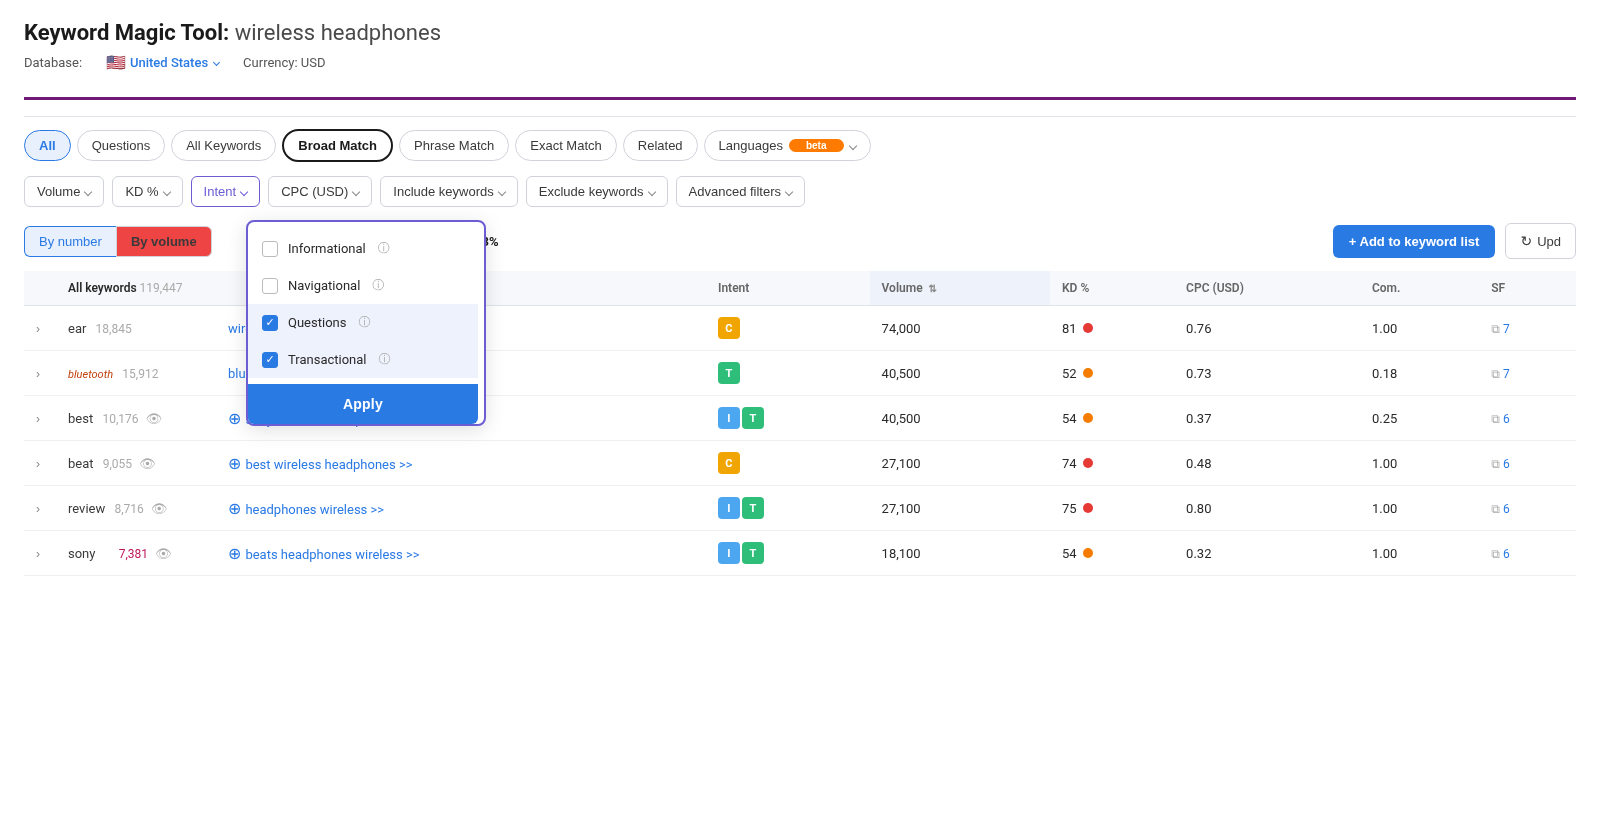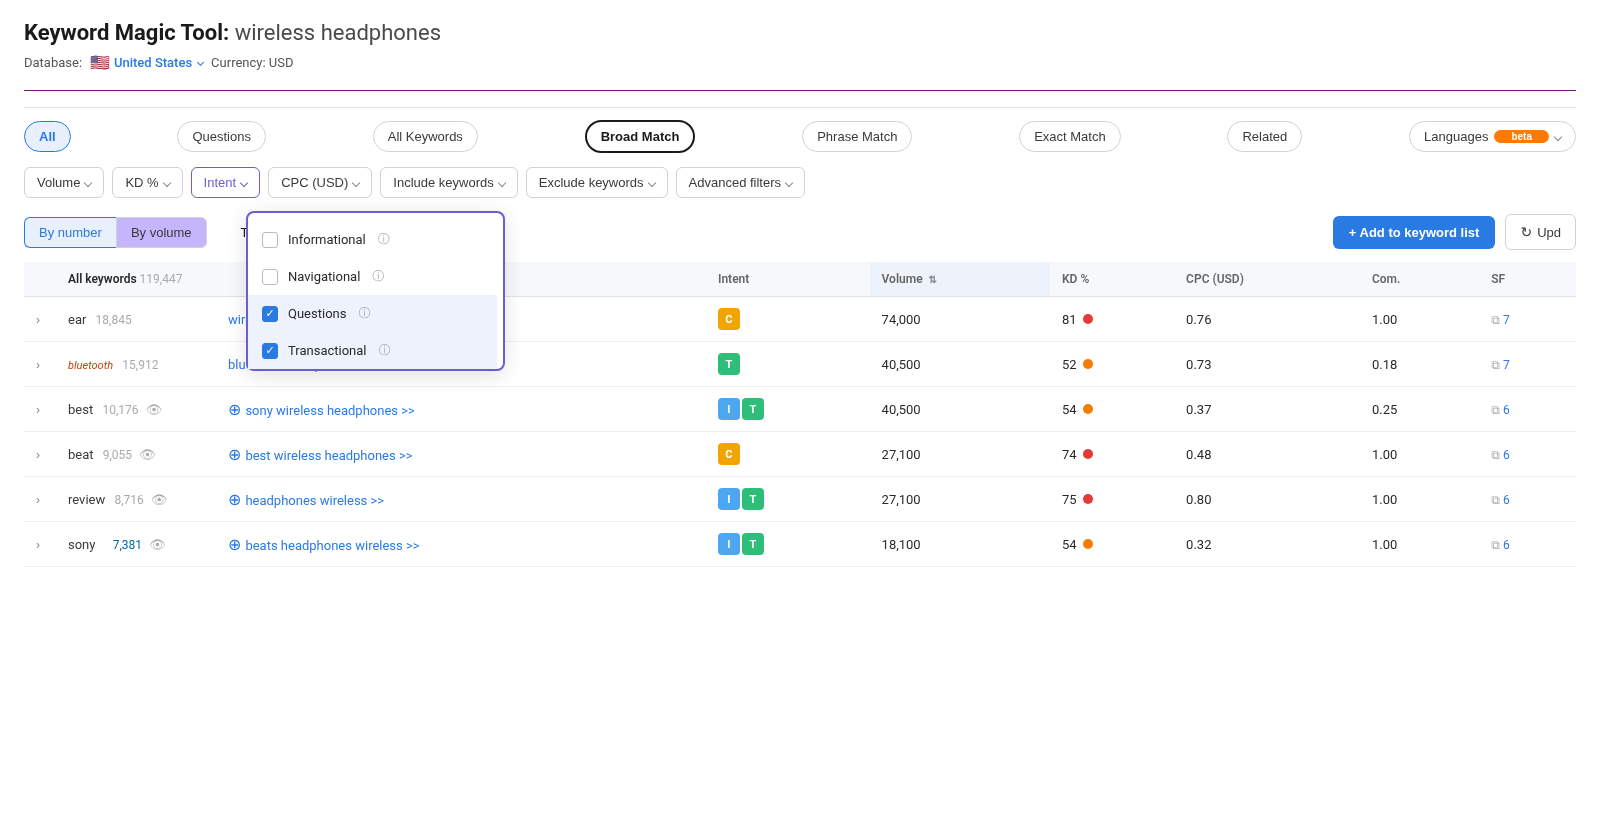--- a/index.html
+++ b/index.html
@@ -25,26 +25,26 @@
       font-weight: 700;
       color: #1a1a1a;
     }
     .title-keyword {
       font-weight: 400;
       color: #4a4a4a;
     }
     .meta-row {
       display: flex;
       align-items: center;
-      gap: 8px;
+      gap: 24px;
       font-size: 13px;
       color: #555;
       margin-bottom: 16px;
-      padding-bottom: 18px;
-      border-bottom: 1px solid #701a75;
+      padding-bottom: 25px;
+      border-bottom: 3px solid #701a75;
     }
     .db-label { color: #555; }
     .db-link {
       color: #2a7ae4;
       font-weight: 500;
       cursor: pointer;
       display: flex;
       align-items: center;
       gap: 4px;
     }
@@ -56,21 +56,20 @@
       padding: 2px;
       transform: rotate(45deg);
       margin-left: 2px;
     }
     .tabs-row {
       display: flex;
       align-items: center;
       gap: 6px;
       margin-bottom: 14px;
       flex-wrap: wrap;
-      justify-content: space-between;
     }
     .tab-btn {
       padding: 7px 14px;
       border: 1px solid #d0d3da;
       border-radius: 20px;
       background: #fff;
       cursor: pointer;
       font-size: 13px;
       color: #3a3a3a;
       white-space: nowrap;
@@ -138,24 +137,25 @@
       display: inline-block;
       padding: 2.5px;
       transform: rotate(45deg);
     }
     .filter-chevron.purple {
       border-color: #6c5dd3;
     }
     .by-number-btn, .by-volume-btn {
       padding: 7px 14px;
       border: 1px solid #d0d3da;
-      background: #c4b5fd;
+      background: #ef4444;
       cursor: pointer;
       font-size: 13px;
       color: #3a3a3a;
+      font-weight: bold;
     }
     .by-number-btn {
       border-radius: 6px 0 0 6px;
       border-right: none;
       background: #e8f0fd;
       color: #2a7ae4;
       border-color: #2a7ae4;
       font-weight: 500;
     }
     .by-volume-btn {
@@ -286,21 +286,21 @@
     
     .intent-dropdown {
       position: absolute;
       top: 44px;
       left: 222px;
       background: #fff;
       border: 2px solid #6c5dd3;
       border-radius: 8px;
       padding: 8px 6px 0 0;
       z-index: 100;
-      width: 259px;
+      width: 240px;
       box-shadow: 0 4px 20px rgba(0,0,0,0.12);
     }
     .dropdown-option {
       display: flex;
       align-items: center;
       padding: 10px 14px;
       cursor: pointer;
       font-size: 13px;
       color: #2a2a2a;
       gap: 10px;
@@ -452,20 +452,21 @@
         <span>Questions</span>
         <span class="info-icon">ⓘ</span>
       </div>
       <div class="dropdown-option checked">
         <div class="dropdown-checkbox checked-box">
           <span class="checkmark">✓</span>
         </div>
         <span>Transactional</span>
         <span class="info-icon">ⓘ</span>
       </div>
+      <button class="apply-btn">Apply</button>
     </div>
   </div>
 
   <div class="controls-row">
     <div style="display:flex;align-items:center;gap:10px;">
       <div style="display:flex;">
         <button class="by-number-btn">By number</button>
         <button class="by-volume-btn">By volume</button>
       </div>
       <div class="stats-section">
@@ -566,21 +567,21 @@
             <td><span class="intent-badge intent-i">I</span><span class="intent-badge intent-t">T</span></td>
             <td>27,100</td>
             <td>75<span class="kd-dot kd-red"></span></td>
             <td>0.80</td>
             <td>1.00</td>
             <td><span class="copy-icon">⧉</span> <span class="sf-num">6</span></td>
           </tr>
           <tr>
             <td style="padding-left: 8px;"><button class="expand-btn">›</button></td>
             <td><span style="color:#3a3a3a;font-size:13px;">sony</span>
-    <span style="color:#0369a1;font-size:12px;margin-left:14px;">7,381</span>
+    <span style="color:#be185d;font-size:12px;margin-left:20px;">7,381</span>
     <span class="eye-icon" style="color:#aaa;cursor:pointer;font-size:13px;margin-left:4px;">👁</span></td>
             <td><span class="add-plus">⊕</span><a class="keyword-link">beats headphones wireless &gt;&gt;</a></td>
             <td><span class="intent-badge intent-i">I</span><span class="intent-badge intent-t">T</span></td>
             <td>18,100</td>
             <td>54<span class="kd-dot kd-orange"></span></td>
             <td>0.32</td>
             <td>1.00</td>
             <td><span class="copy-icon">⧉</span> <span class="sf-num">6</span></td>
           </tr>
         </tbody>

